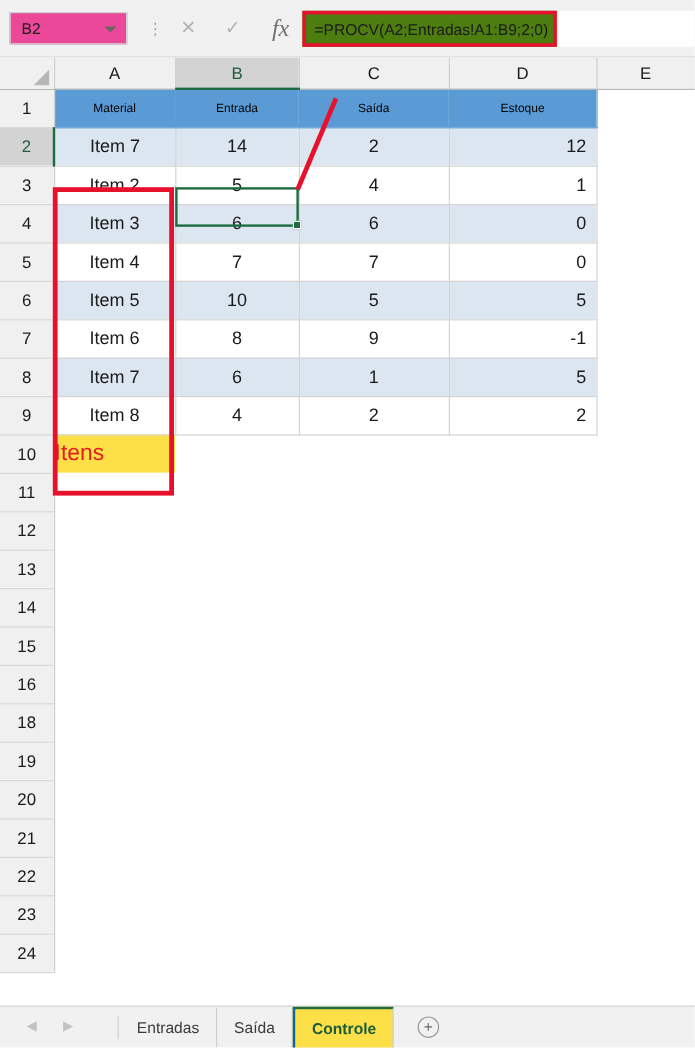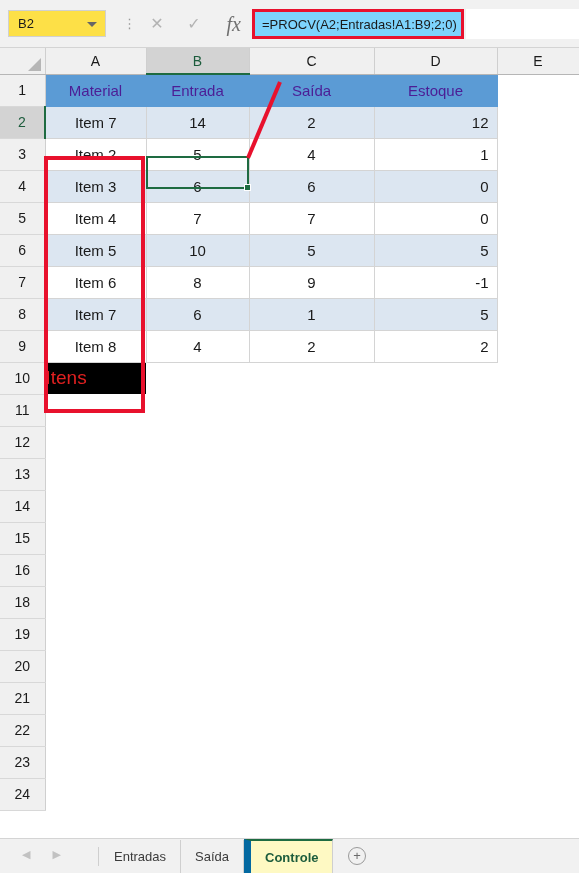--- a/index.html
+++ b/index.html
@@ -22,21 +22,21 @@
     left: 0; top: 0;
     width: 579px; height: 48px;
     background: #f1f1f1;
     border-bottom: 1px solid #d4d4d4;
     box-sizing: border-box;
   }
   .name-box {
     position: absolute;
     left: 8px; top: 10px;
     width: 98px; height: 27px;
-    background: #fde047;
+    background: #ec4899;
     border: 1px solid #d0d0d0;
     box-sizing: border-box;
     display: flex;
     align-items: center;
     padding-left: 9px;
     font-size: 13px;
     color: #1a1a1a;
   }
   .name-box-caret {
     position: absolute;
@@ -73,21 +73,21 @@
     font-family: "Liberation Serif", serif;
     font-style: italic;
     font-size: 20px;
     color: #6f6f6f;
     text-align: right;
   }
   .formula-input {
     position: absolute;
     left: 252px; top: 9px;
     width: 212px; height: 30px;
-    background: #7dd3fc;
+    background: #4d7c0f;
     box-sizing: border-box;
     display: flex;
     align-items: center;
     padding-left: 7px;
     font-size: 13px;
     color: #1a1a1a;
     border: 3px solid #e8112d;
   }
   .formula-rest {
     position: absolute;
@@ -179,36 +179,36 @@
   }
   .cell.band { background: #dce6f1; }
   .cell.blank {
     border-right: none;
     border-bottom: none;
     background: #ffffff;
   }
   .cell.right { text-align: right; padding-right: 8px; }
   .hdr {
     background: #5b9bd5;
-    color: #4c1d95;
+    color: #000000;
     font-weight: bold;
-    font-size: 15px;
+    font-size: 10px;
     text-align: center;
     vertical-align: middle;
     border-right: 1px solid #5b9bd5;
     border-bottom: 1px solid #5b9bd5;
   }
   .note-cell {
     text-align: left;
     padding-left: 10px;
     color: #e02020;
     font-size: 19px;
     border-right: none;
     border-bottom: none;
-    background: #000000;
+    background: #fde047;
     vertical-align: middle;
   }
 
   
   .sel-cell-box {
     position: absolute;
     left: 146px; top: 108px;
     width: 103px; height: 33px;
     border: 2px solid #1e6b41;
     box-sizing: border-box;
@@ -276,26 +276,26 @@
     padding: 14px 14px;
     font-size: 13px;
     color: #3b3b3b;
     border-right: 1px solid #cfcfcf;
     background: transparent;
     height: 33px;
     margin-top: 1px;
     box-sizing: border-box;
   }
   .tab.active {
-    background: #fef9c3;
+    background: #fde047;
     color: #1c5c3c;
     font-weight: bold;
     border-top: 2px solid #1e6b41;
     border-right: 1px solid #cfcfcf;
-    border-left: 7px solid #0369a1;
+    border-left: 2px solid #0369a1;
     margin-top: 0;
     height: 35px;
   }
   .add-sheet {
     position: absolute;
     left: 348px; top: 8px;
     width: 18px; height: 18px;
     border: 1px solid #9a9a9a;
     border-radius: 50%;
     color: #6b6b6b;

